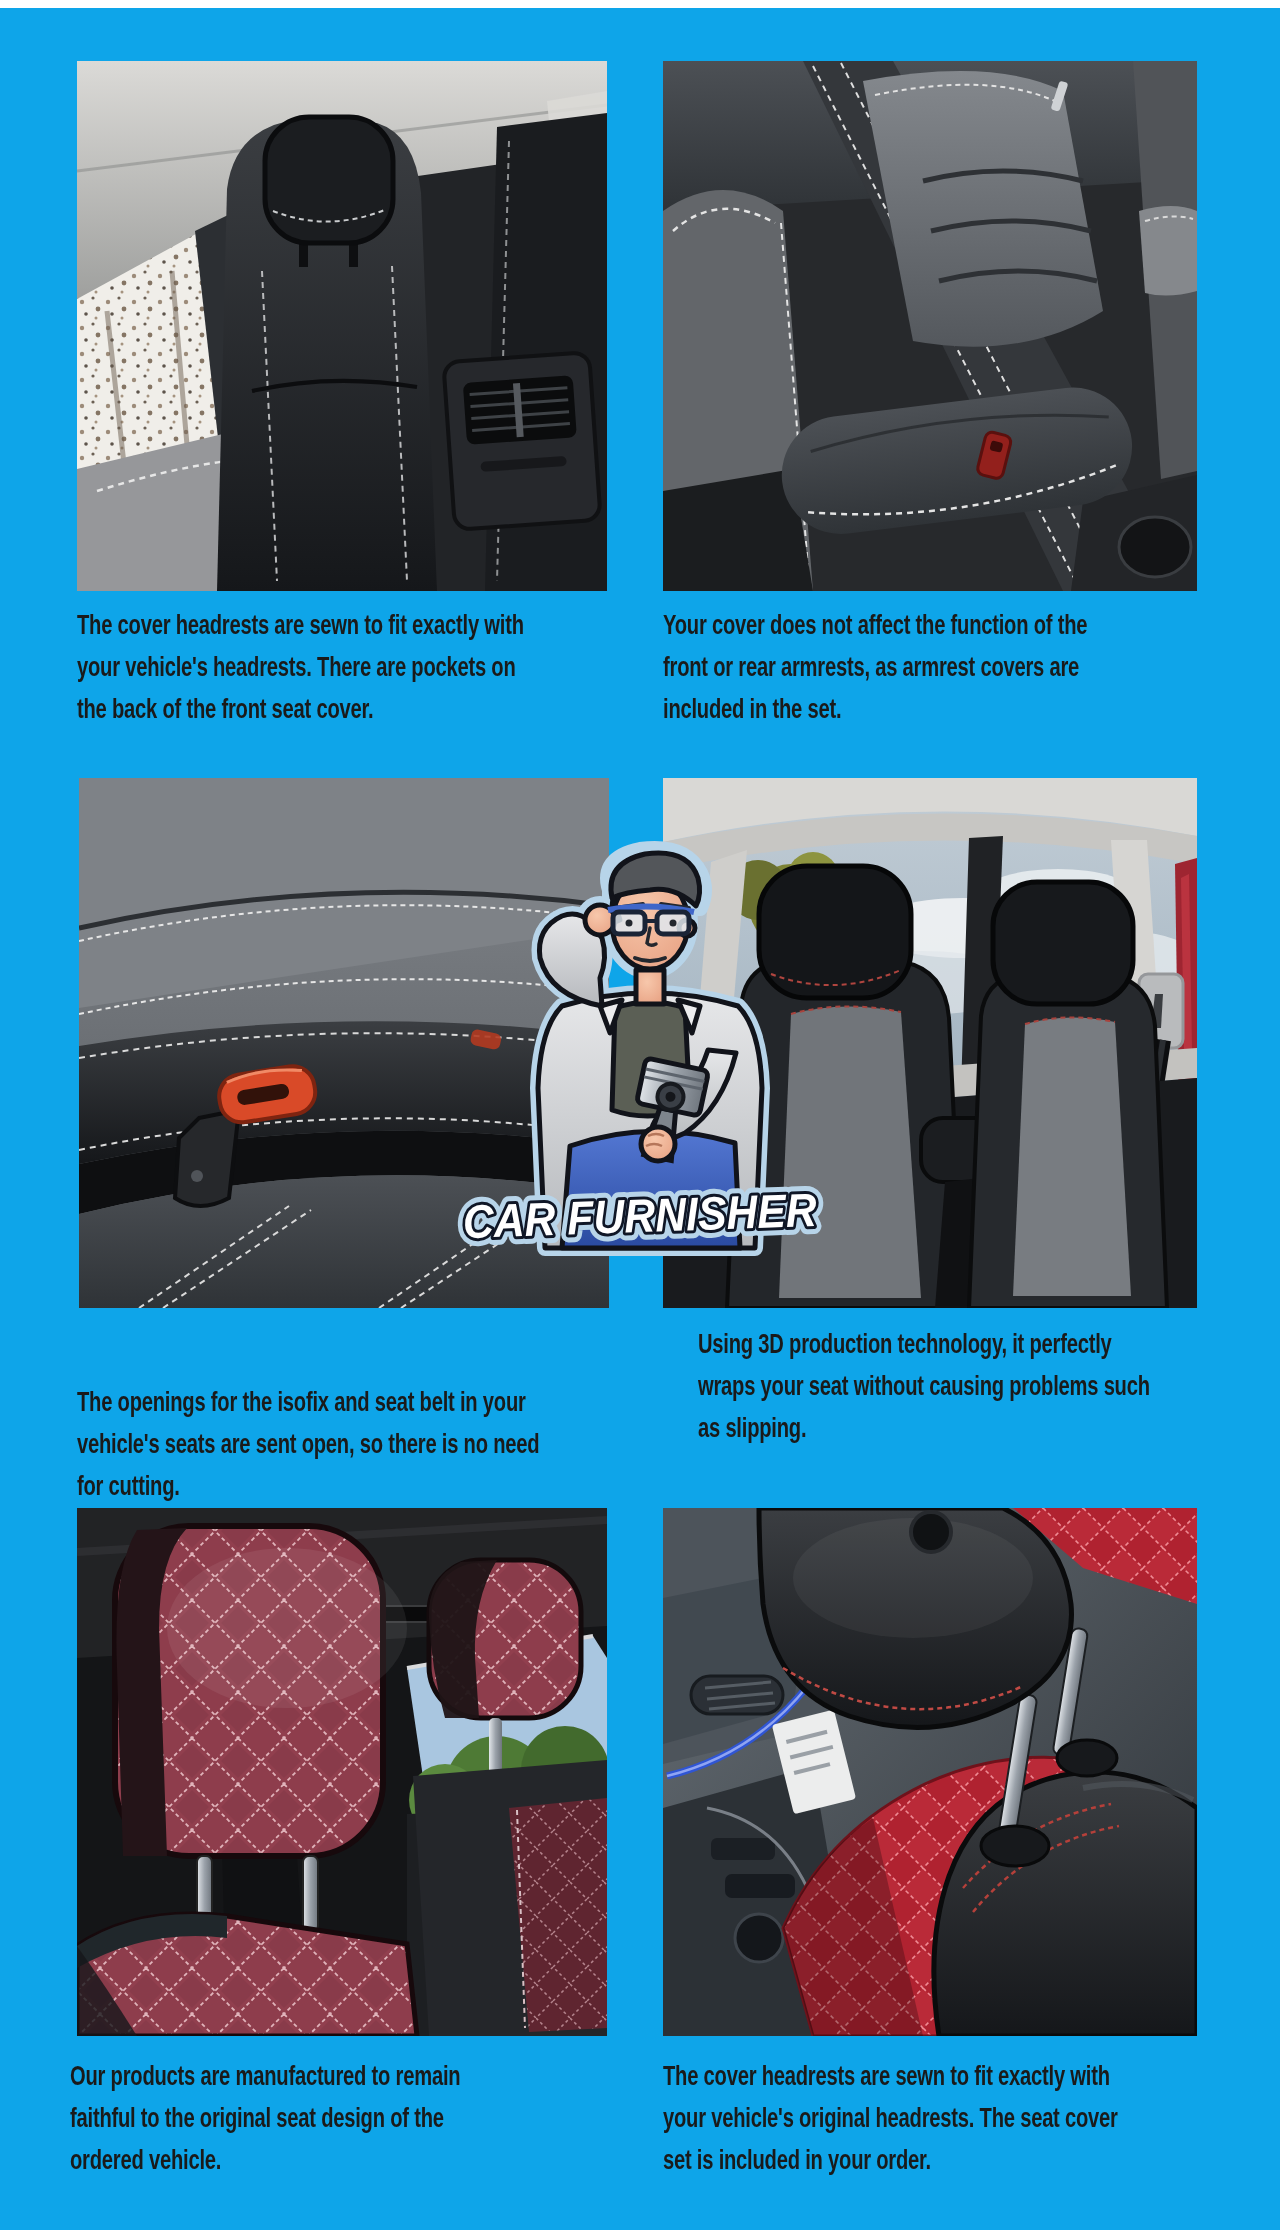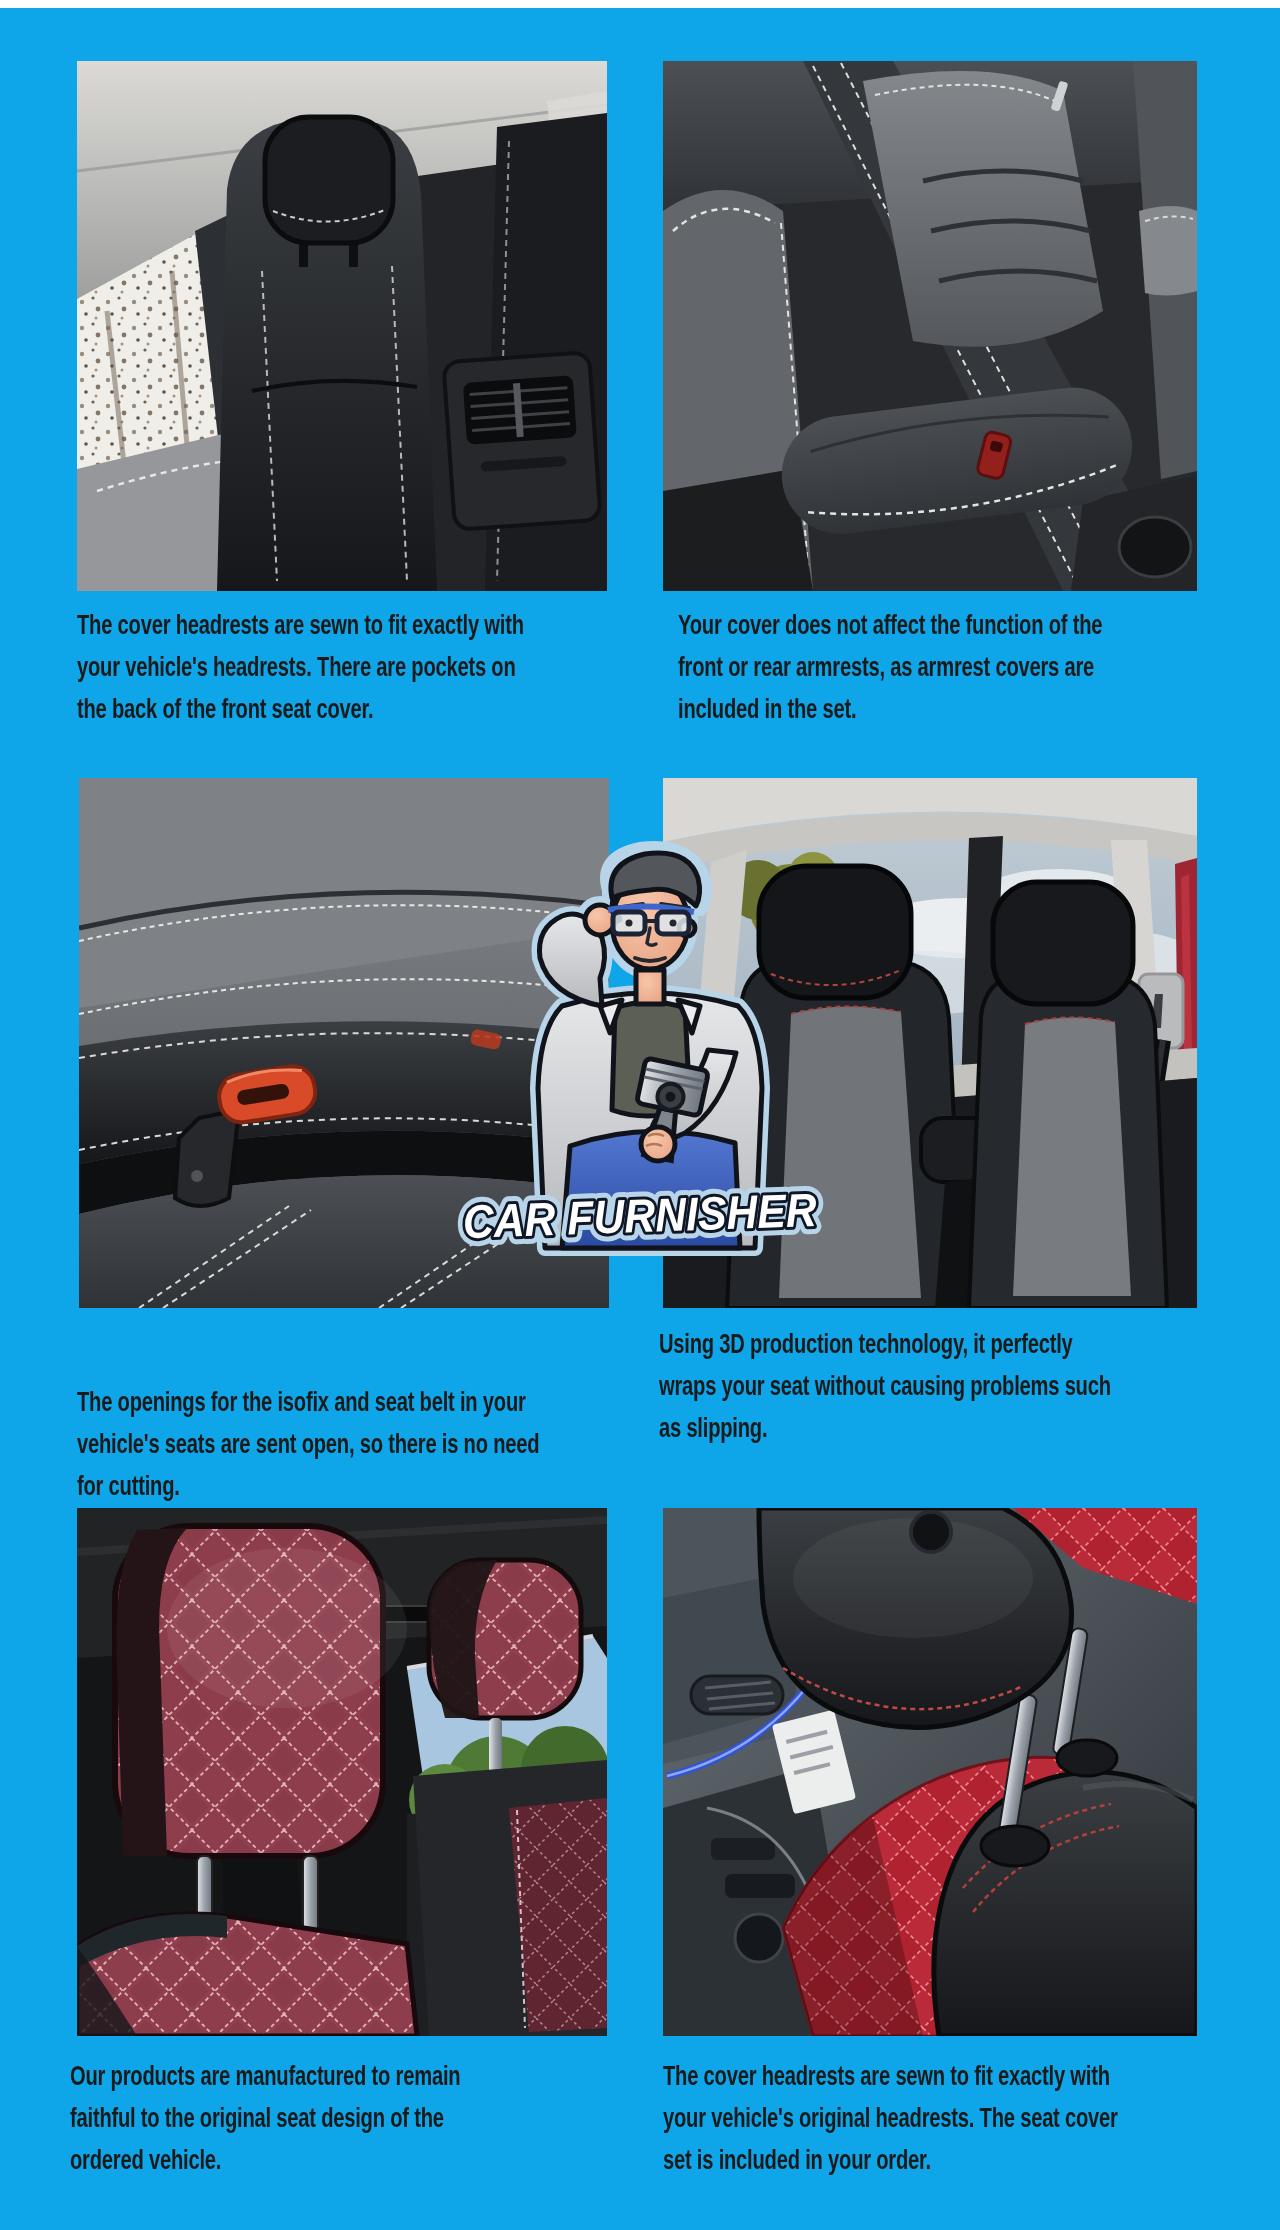--- a/index.html
+++ b/index.html
@@ -143,21 +143,21 @@
       <g transform="rotate(-7 300 400)">
         <rect x="118" y="340" width="352" height="118" rx="59" fill="url(#gSuedeD)"></rect>
         <path d="M140 432 Q300 464 455 422" stroke="#e4e4e4" stroke-width="2.5" stroke-dasharray="6 5" fill="none"></path>
         <path d="M150 372 Q300 346 450 374" stroke="#24262a" stroke-width="3" fill="none" opacity="0.7"></path>
       </g>
       <g transform="rotate(14 330 395)">
         <rect x="318" y="372" width="26" height="44" rx="7" fill="#93201c" stroke="#5a100e" stroke-width="3"></rect>
         <rect x="325" y="380" width="12" height="10" rx="3" fill="#3c0b09"></rect>
       </g>
     </svg>
-    <div class="caption" style="left:678px;top:596px;width:534px">
+    <div class="caption" style="left:663px;top:596px;width:534px">
       <span class="cap-line" style="transform: scaleX(0.72);">Your cover does not affect the function of the</span>
       <span class="cap-line" style="transform: scaleX(0.72);">front or rear armrests, as armrest covers are</span>
       <span class="cap-line" style="transform: scaleX(0.72);">included in the set.</span>
     </div>
   </div>
 
   <div>
     <svg class="photo" style="left:79px;top:770px" width="530" height="530" viewBox="0 0 530 530" preserveAspectRatio="none">
       <rect width="530" height="530" fill="url(#gSuede)"></rect>
       <path d="M0 0 H530 V150 Q260 190 0 230 Z" fill="#7e8287"></path>
@@ -213,21 +213,21 @@
       <path d="M128 236 Q180 222 238 234" stroke="#a8433d" stroke-width="2" stroke-dasharray="5 4" fill="none"></path>
       <rect x="96" y="88" width="152" height="132" rx="48" fill="#141619" stroke="#060708" stroke-width="5"></rect>
       <path d="M108 196 Q172 220 238 192" stroke="#b0453f" stroke-width="2" stroke-dasharray="5 4" fill="none"></path>
       <rect x="258" y="340" width="104" height="64" rx="22" fill="#1b1d20" stroke="#0a0b0c" stroke-width="4"></rect>
       <path d="M282 404 L352 396 L366 530 L272 530 Z" fill="#101113"></path>
       <path d="M318 238 Q322 200 362 194 L452 198 Q488 206 492 248 L504 530 L306 530 Z" fill="#26292d" stroke="#0b0c0d" stroke-width="4"></path>
       <path d="M362 246 Q404 234 452 244 L468 518 L350 518 Z" fill="#787c81"></path>
       <path d="M362 246 Q404 234 452 244" stroke="#a8433d" stroke-width="2" stroke-dasharray="5 4" fill="none"></path>
       <rect x="330" y="104" width="140" height="122" rx="44" fill="#17191c" stroke="#070809" stroke-width="5"></rect>
     </svg>
-    <div class="caption" style="left:659px;top:1315px;width:534px">
+    <div class="caption" style="left:698px;top:1315px;width:534px">
       <span class="cap-line" style="transform: scaleX(0.72);">Using 3D production technology, it perfectly</span>
       <span class="cap-line" style="transform: scaleX(0.72);">wraps your seat without causing problems such</span>
       <span class="cap-line" style="transform: scaleX(0.72);">as slipping.</span>
     </div>
   </div>
 
   <div>
     <svg class="photo" style="left:77px;top:1500px" width="530" height="528" viewBox="0 0 530 528" preserveAspectRatio="none">
       <rect width="530" height="528" fill="#141517"></rect>
       <path d="M0 0 H530 V118 L0 150 Z" fill="#222325"></path>

